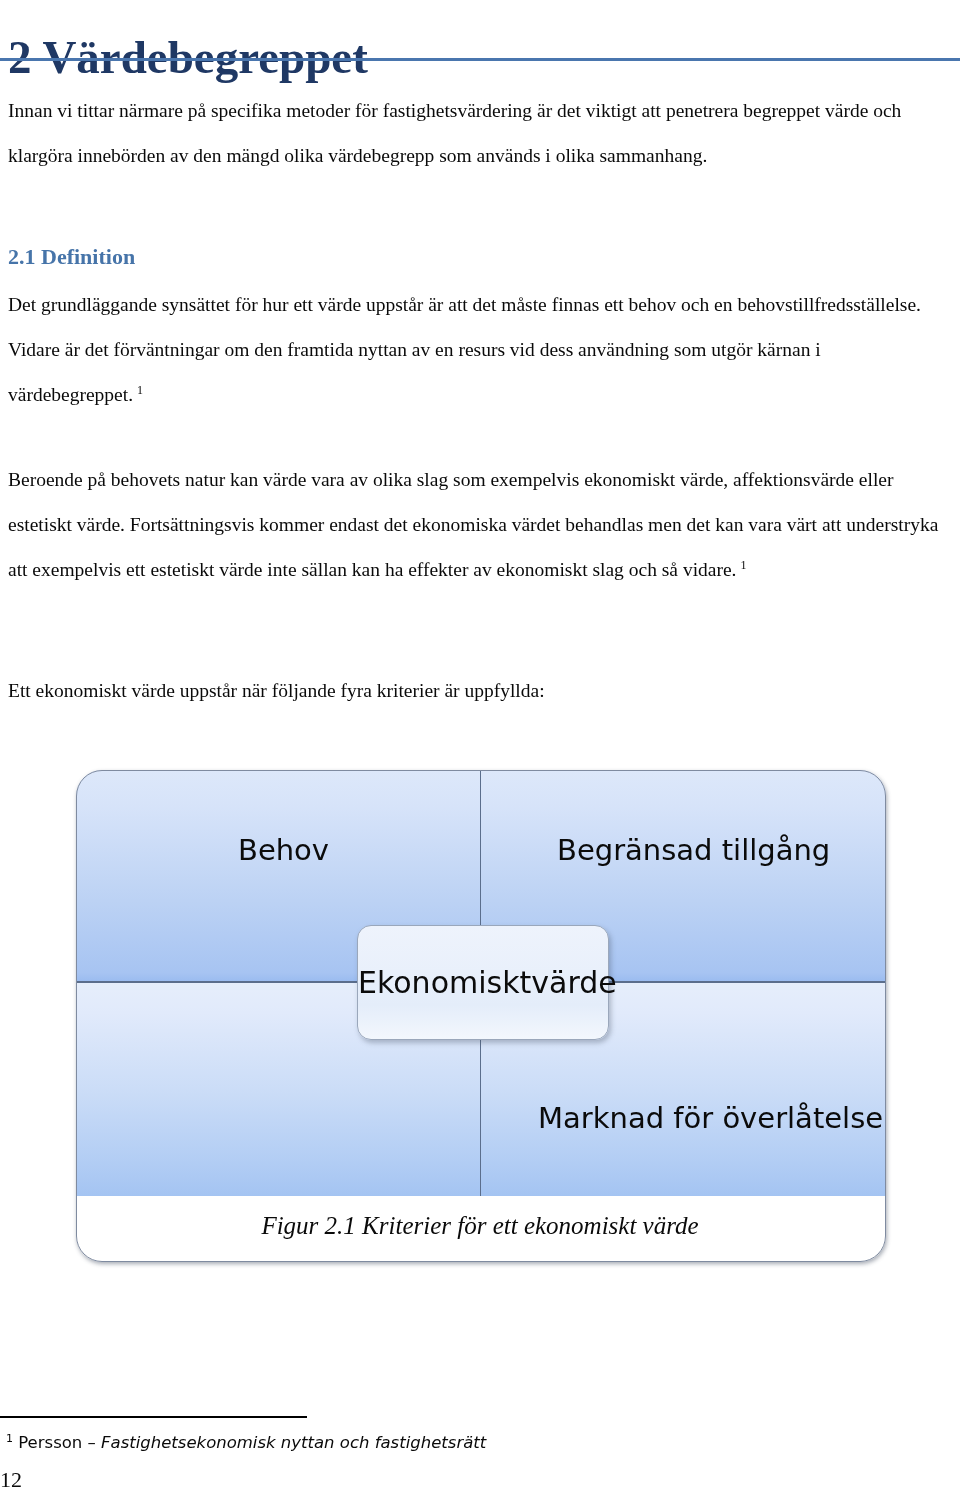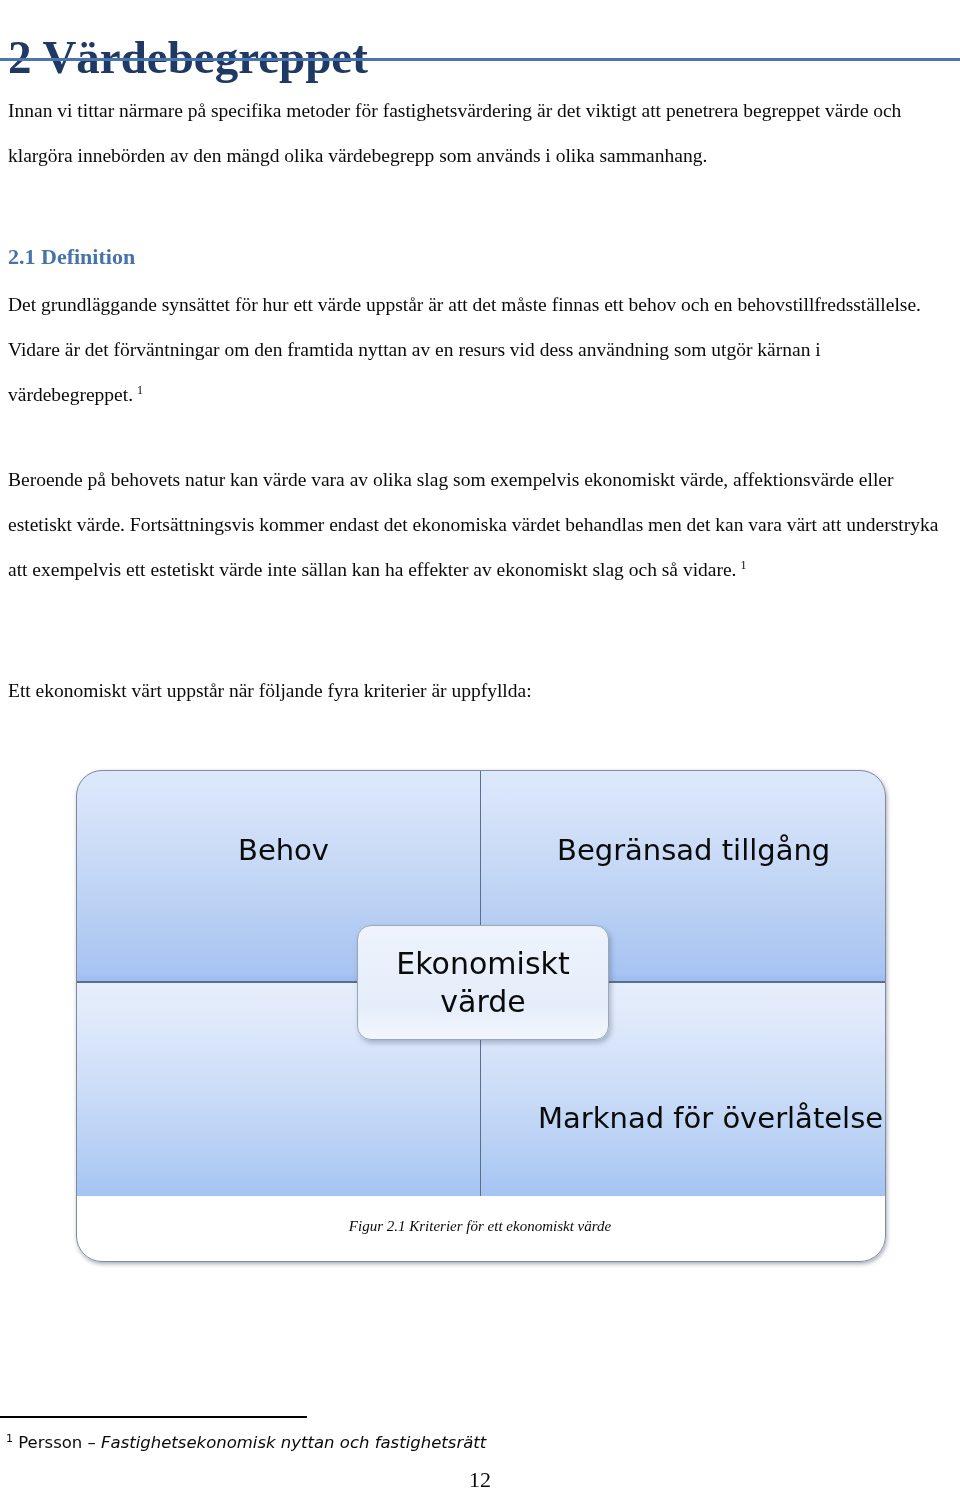--- a/index.html
+++ b/index.html
@@ -142,41 +142,40 @@
     position: absolute;
     left: 281px;
     top: 155px;
     width: 250px;
     height: 113px;
     border-radius: 14px;
     background: linear-gradient(to bottom, #eef3fc 0%, #e9f0fb 40%, #e4edfa 70%, #f3f7fd 100%);
     border: 1.5px solid #9aa7bb;
     box-shadow: 2px 3px 5px rgba(70,80,100,0.35);
     display: flex;
-    flex-direction: column;
     align-items: center;
-    justify-content: center;
+    justify-content: flex-start;
   }
   .center-line {
     font-family: "DejaVu Sans", "Liberation Sans", sans-serif;
     font-size: 30px;
     line-height: 38px;
     color: #0b0b0b;
     white-space: nowrap;
   }
 
   
   .figure-caption {
     position: absolute;
     left: 0;
     top: 1213px;
     width: 960px;
     text-align: center;
     font-style: italic;
-    font-size: 15px;
+    font-size: 25px;
     line-height: 26px;
     color: #0a0a0a;
   }
 
   
   .footnote-rule {
     position: absolute;
     left: 0px;
     top: 1416px;
     width: 307px;
@@ -199,21 +198,20 @@
     vertical-align: super;
     line-height: 0;
   }
   .footnote .fn-italic { font-style: italic; }
 
   .page-number {
     position: absolute;
     left: 0;
     top: 1466px;
     width: 960px;
-    text-align: center;
     font-size: 22px;
     line-height: 28px;
     color: #0a0a0a;
   }
 </style>
 </head>
 <body>
 
 <div class="page">
 
@@ -228,21 +226,21 @@
 
   <div class="body-block" style="top:282px;">
     <span>Det grundläggande synsättet för hur ett värde uppstår är att det måste finnas ett behov och en behovstillfredsställelse. Vidare är det förväntningar om den framtida nyttan av en resurs vid dess användning som utgör kärnan i värdebegreppet.</span><span class="sup">1</span>
   </div>
 
   <div class="body-block" style="top:457px;">
     <span>Beroende på behovets natur kan värde vara av olika slag som exempelvis ekonomiskt värde, affektionsvärde eller estetiskt värde. Fortsättningsvis kommer endast det ekonomiska värdet behandlas men det kan vara värt att understryka att exempelvis ett estetiskt värde inte sällan kan ha effekter av ekonomiskt slag och så vidare.</span><span class="sup">1</span>
   </div>
 
   <div class="body-block" style="top:668px;">
-    <span>Ett ekonomiskt värt uppstår när följande fyra kriterier är uppfyllda:</span>
+    <span>Ett ekonomiskt värde uppstår när följande fyra kriterier är uppfyllda:</span>
   </div>
 
   <div class="diagram">
     <div class="quad-wrap">
       <div class="quad quad-tl"></div>
       <div class="quad quad-tr"></div>
       <div class="quad quad-bl"></div>
       <div class="quad quad-br"></div>
     </div>
     <div class="quad-outline"></div>

